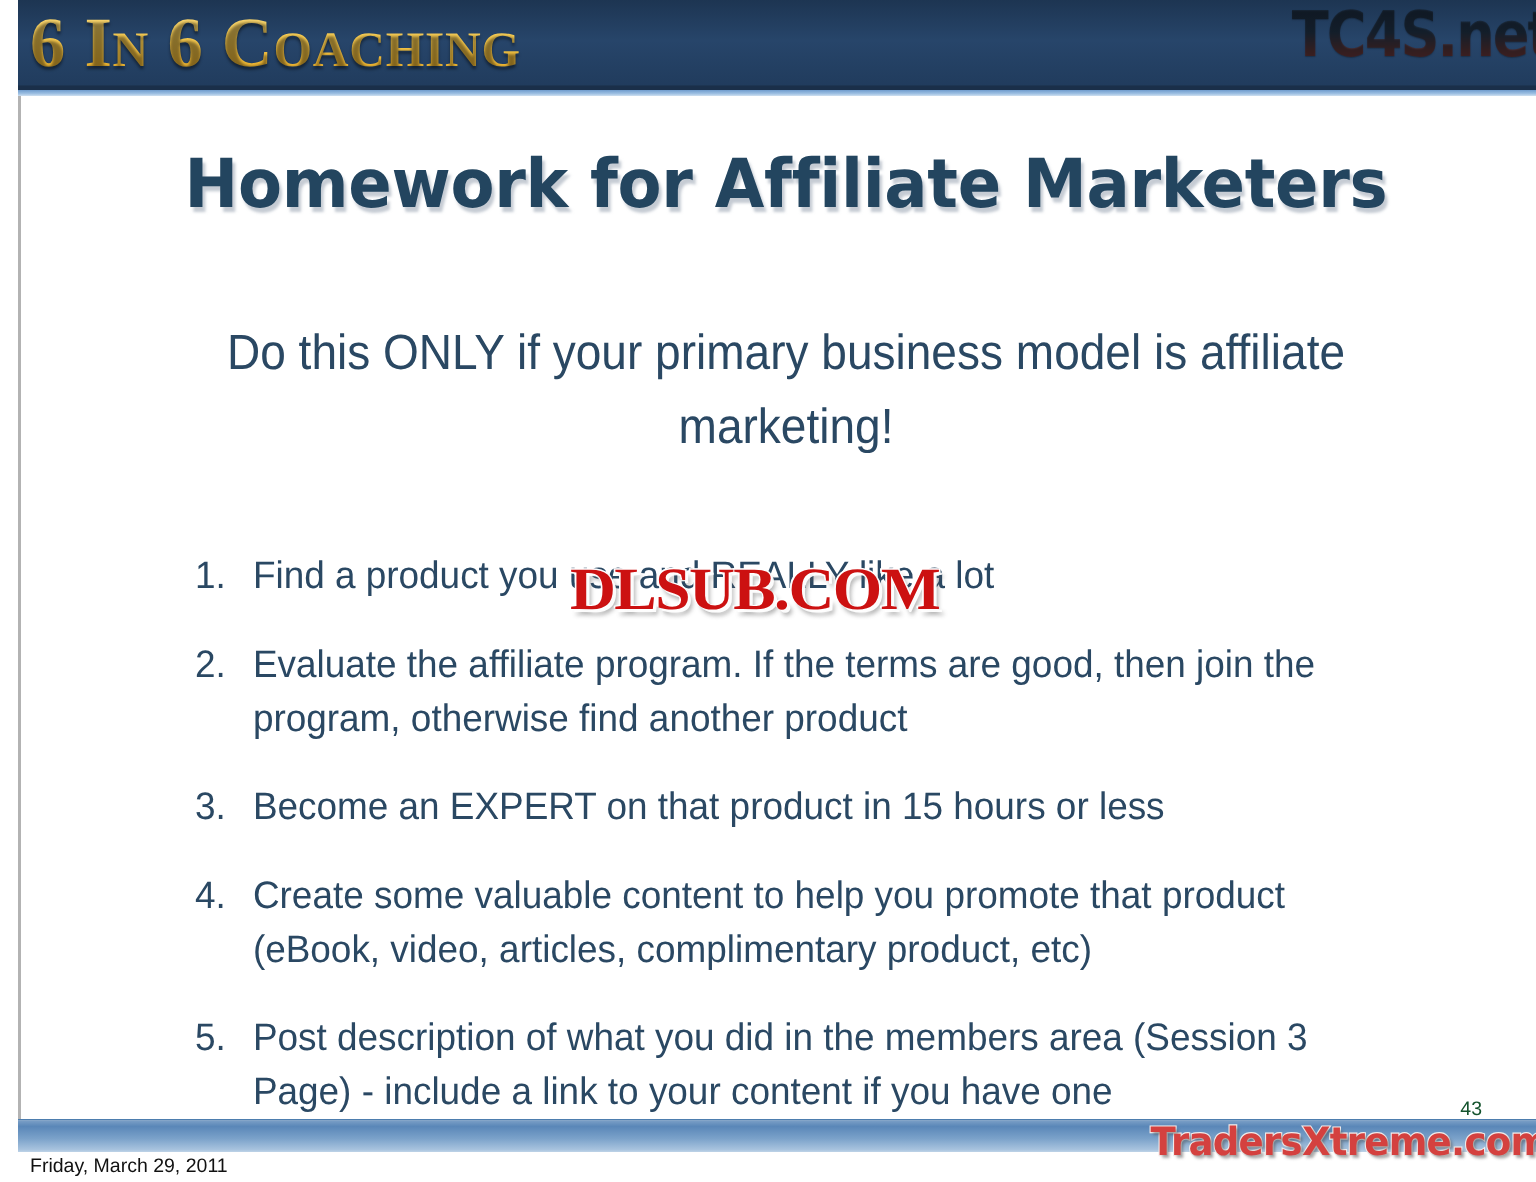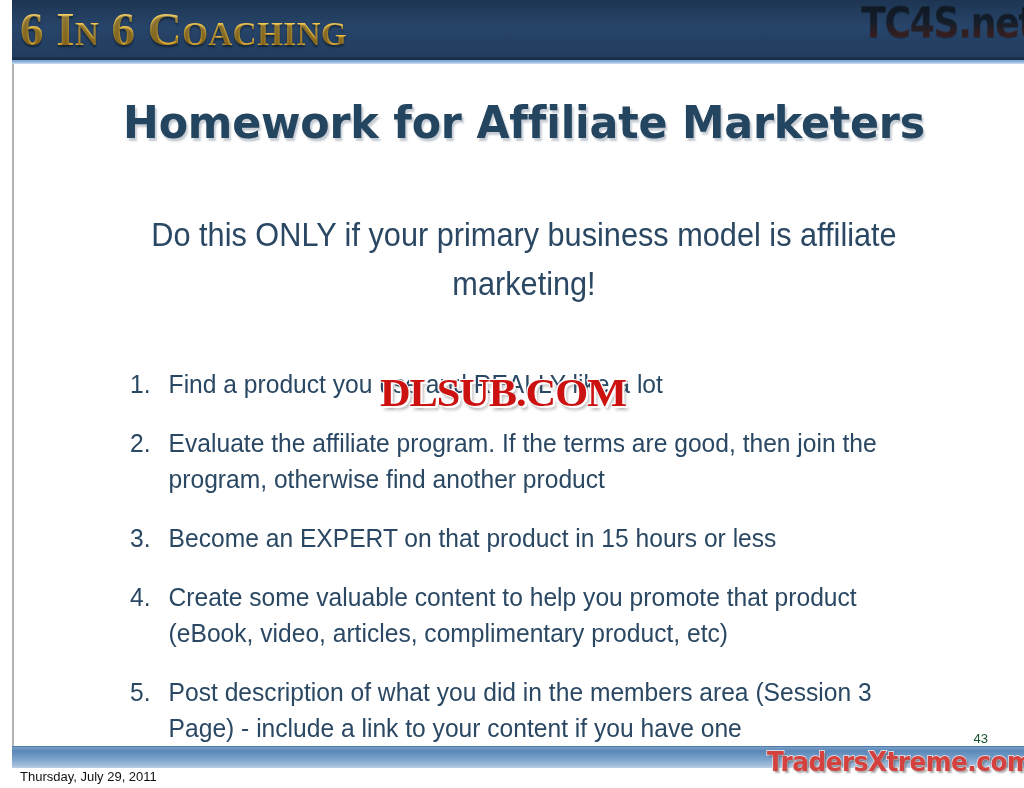--- a/index.html
+++ b/index.html
@@ -278,16 +278,16 @@
       <span class="item-text">Post description of what you did in the members area (Session 3 Page) - include a link to your content if you have one</span>
     </li>
   </ol>
 
   <div id="dlsub-watermark">DLSUB.COM</div>
 
   <div id="page-number">43</div>
 
   <div id="footer-bar"></div>
   <div id="footer-white"></div>
-  <div id="footer-date">Thursday, July 29, 2011</div>
+  <div id="footer-date">Friday, March 29, 2011</div>
   <div id="site-logo-footer">TradersXtreme.com</div>
 
 </div>
 
 </body></html>

